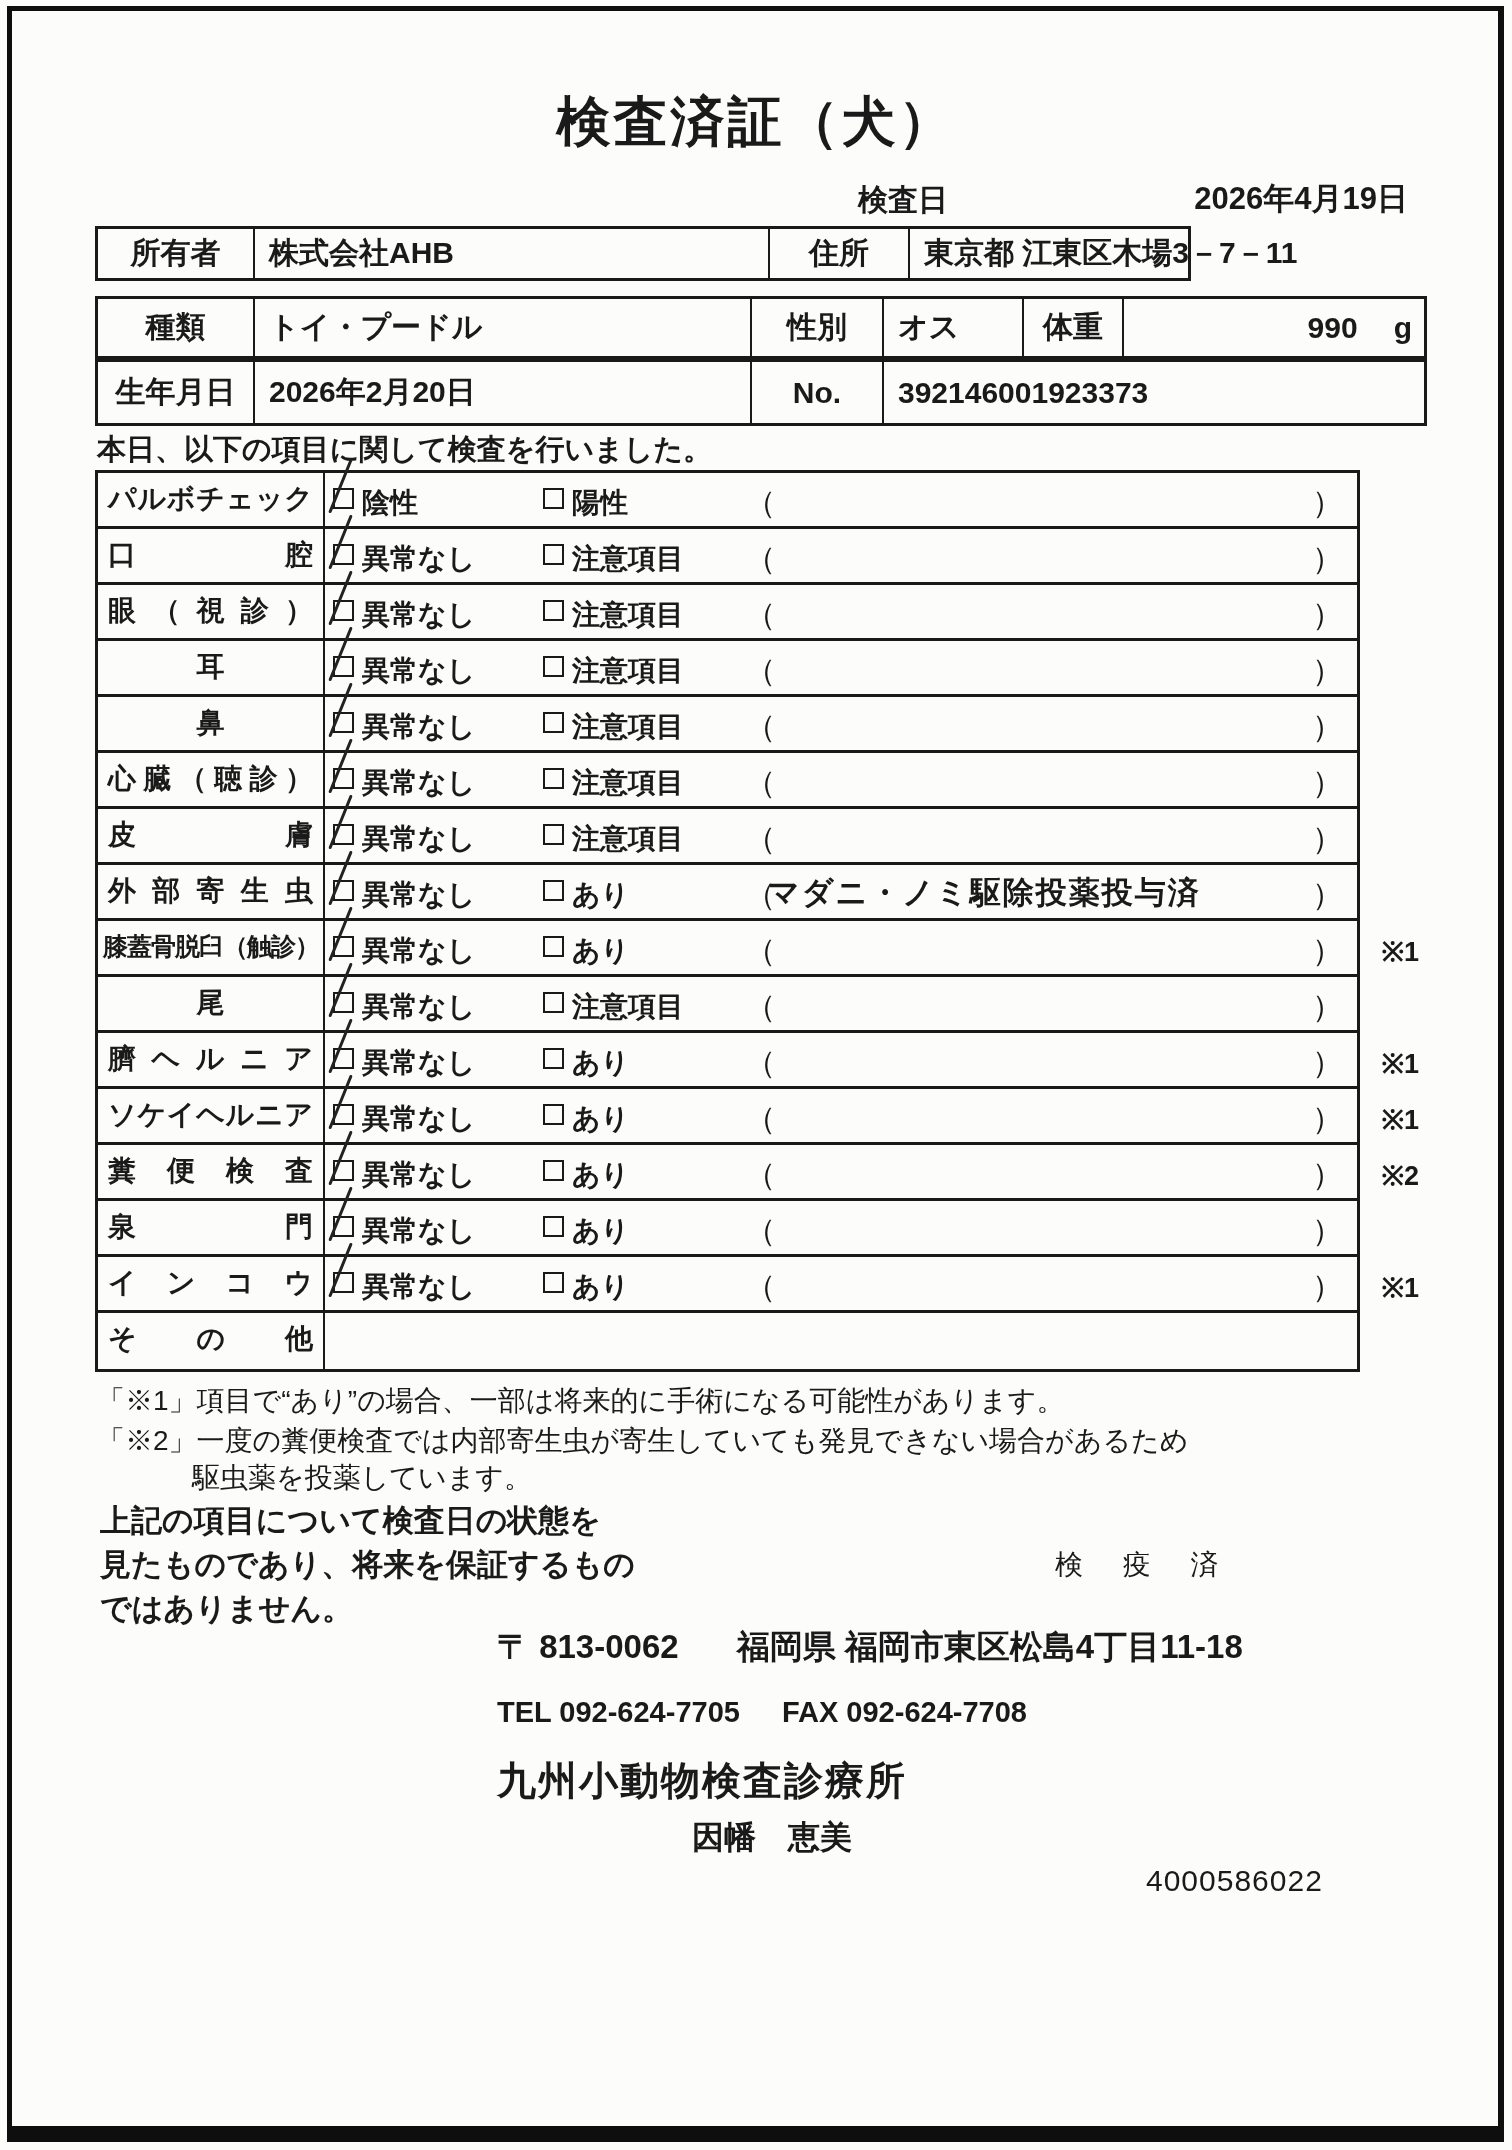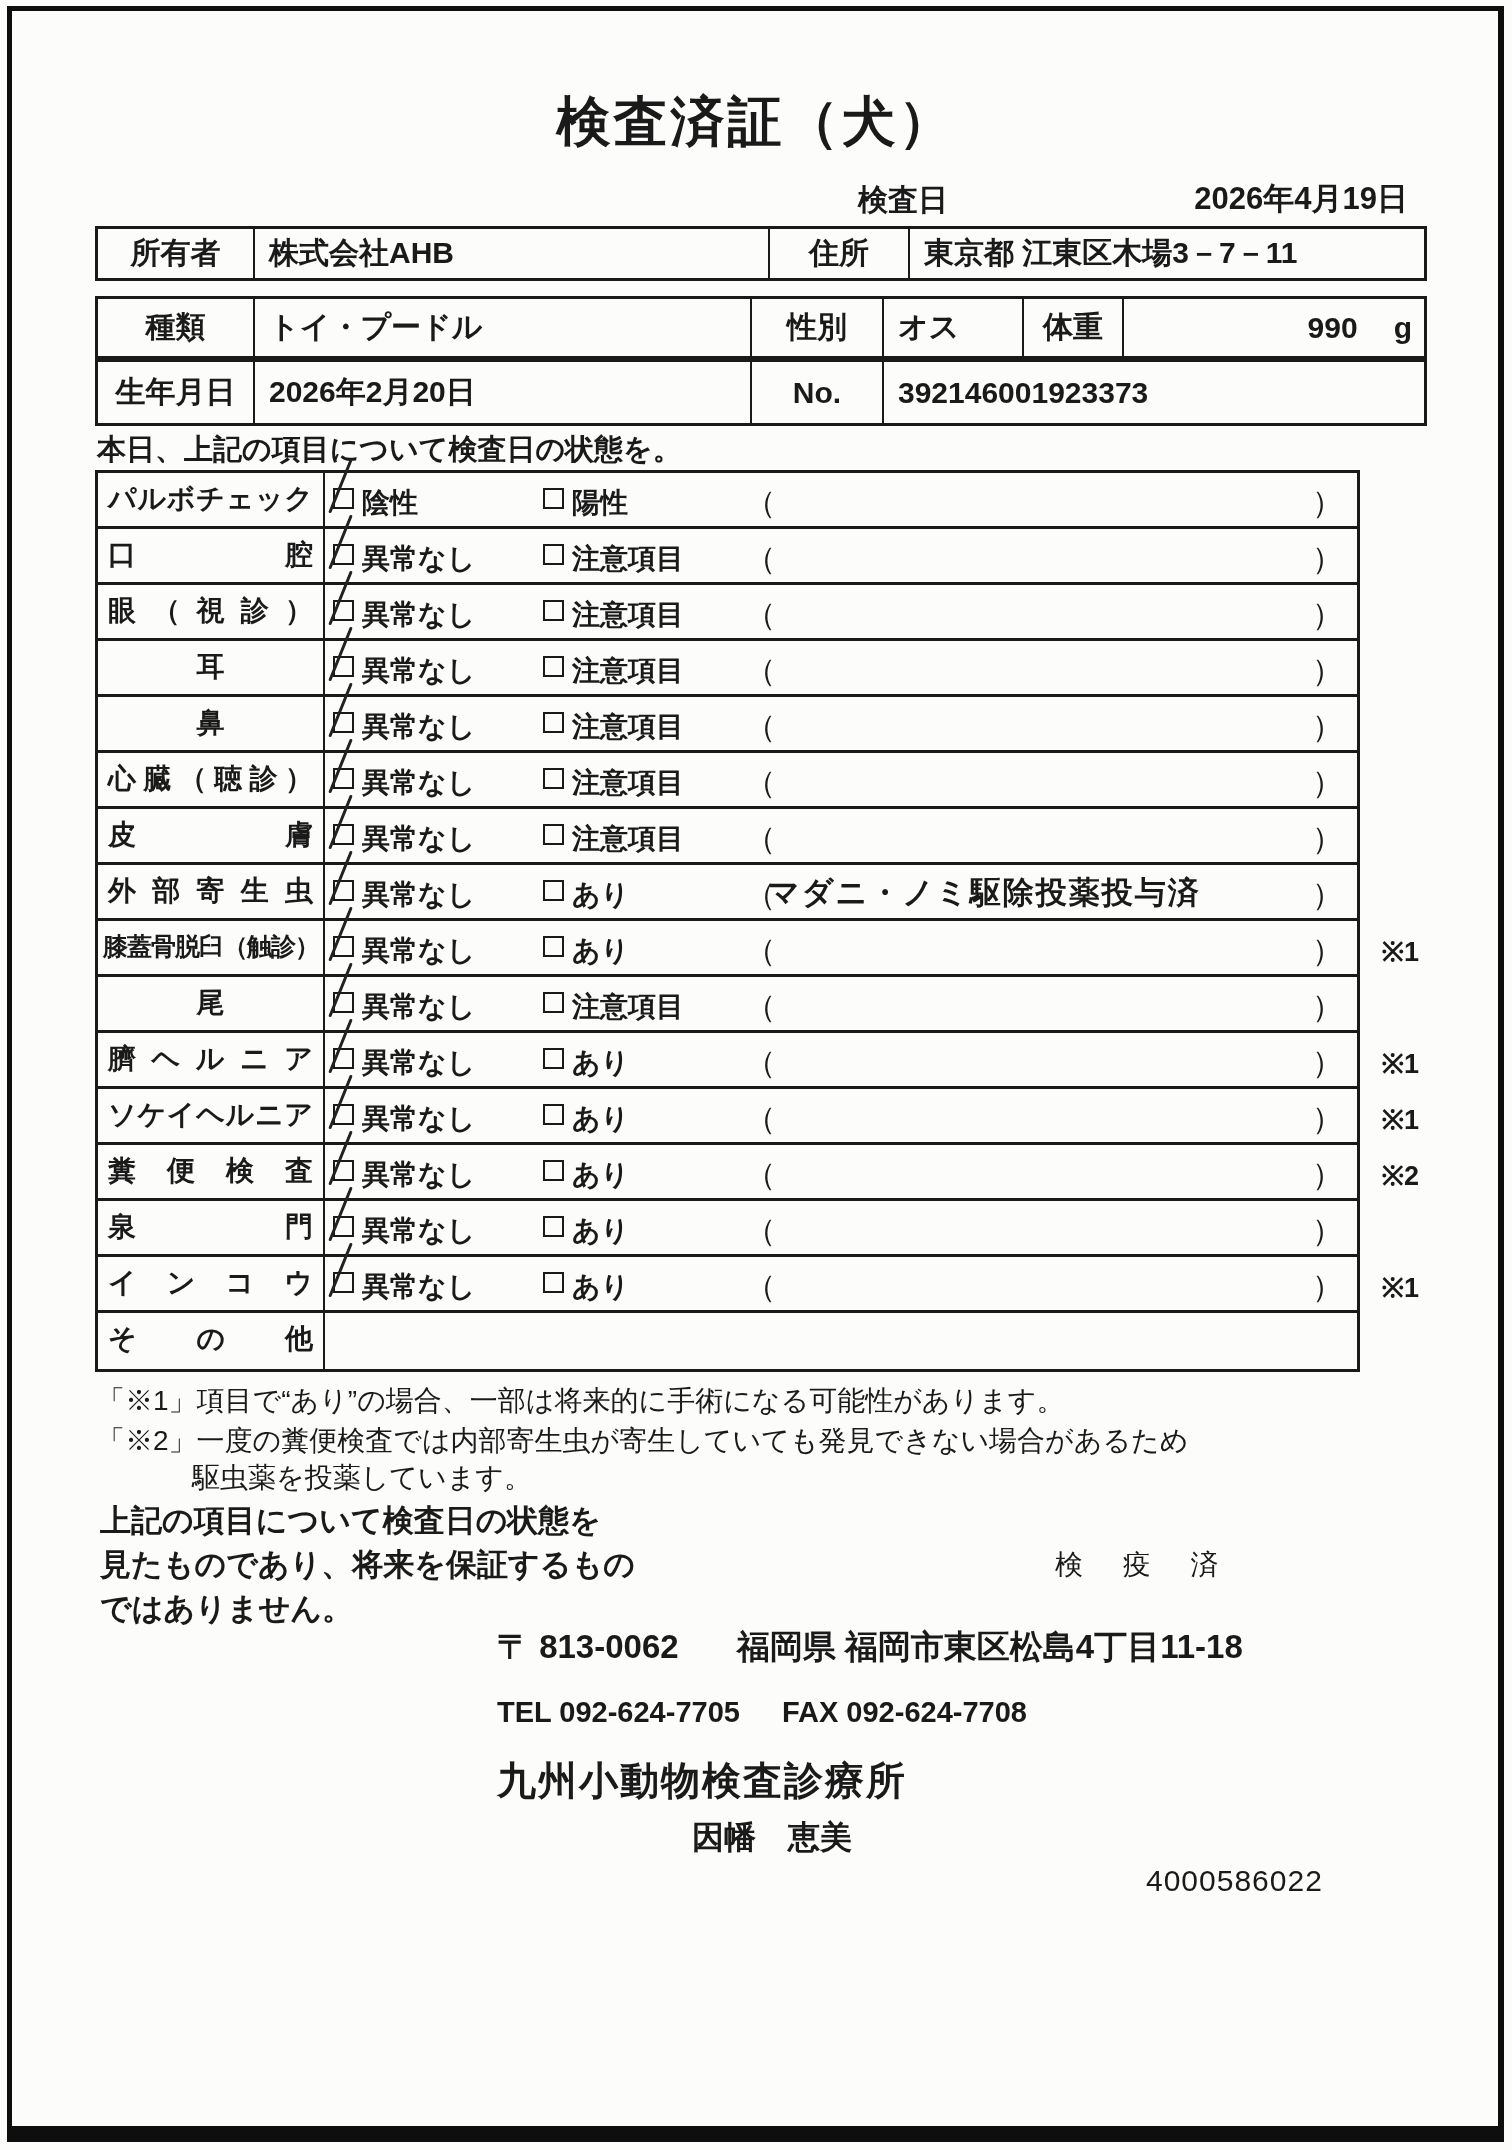--- a/index.html
+++ b/index.html
@@ -15,21 +15,21 @@
   .insp-value{position:absolute;left:1150px;top:178px;width:258px;text-align:right;
     font-size:31px;font-weight:600;}
   
   .grid{position:absolute;display:grid;box-sizing:border-box;border:3px solid #1a1a1a;}
   .grid .cell{box-sizing:border-box;border-left:2px solid #1a1a1a;display:flex;align-items:center;
     font-size:30px;font-weight:600;white-space:nowrap;overflow:visible;}
   .grid .cell:first-child{border-left:none;}
   .cell.hd{justify-content:center;}
   .cell.val{padding-left:14px;justify-content:flex-start;}
   .cell.weight{justify-content:flex-end;padding-right:12px;gap:36px;}
-  #tableA{left:95px;top:226px;width:1332px;height:55px;grid-template-columns:155px 515px 140px 520px;}
+  #tableA{left:95px;top:226px;width:1096px;height:55px;grid-template-columns:155px 515px 140px 520px;}
   #tableB1{left:95px;top:296px;width:1332px;height:63px;grid-template-columns:155px 497px 132px 140px 100px 302px;}
   #tableB2{left:95px;top:359px;width:1332px;height:67px;grid-template-columns:155px 497px 132px 542px;}
   .intro{position:absolute;left:97px;top:430px;font-size:29px;font-weight:600;}
   
   .cl-table{position:absolute;left:95px;top:470px;width:1265px;box-sizing:border-box;
     border:3px solid #1a1a1a;}
   .cl-row{position:relative;height:56px;box-sizing:border-box;border-bottom:3px solid #1a1a1a;
     display:flex;overflow:visible;}
   .cl-row:last-child{border-bottom:none;}
   .cl-label{width:227px;box-sizing:border-box;border-right:2px solid #1a1a1a;
@@ -102,21 +102,21 @@
     </div>
   </div>
 
   <div class="grid" id="tableB2">
     <div class="cell hd">生年月日</div>
     <div class="cell val">2026年2月20日</div>
     <div class="cell hd">No.</div>
     <div class="cell val">392146001923373</div>
   </div>
 
-  <div class="intro">本日、上記の項目について検査日の状態を。</div>
+  <div class="intro">本日、以下の項目に関して検査を行いました。</div>
 
   <div class="cl-table" id="checklist">
       <div class="cl-row">
         <div class="cl-label">パルボチェック</div>
         <div class="cl-content">
           <span class="cbox b1"></span>
           <span class="slash"></span>
           <span class="optxt o1">陰性</span>
           <span class="cbox b2"></span>
           <span class="optxt o2">陽性</span>

